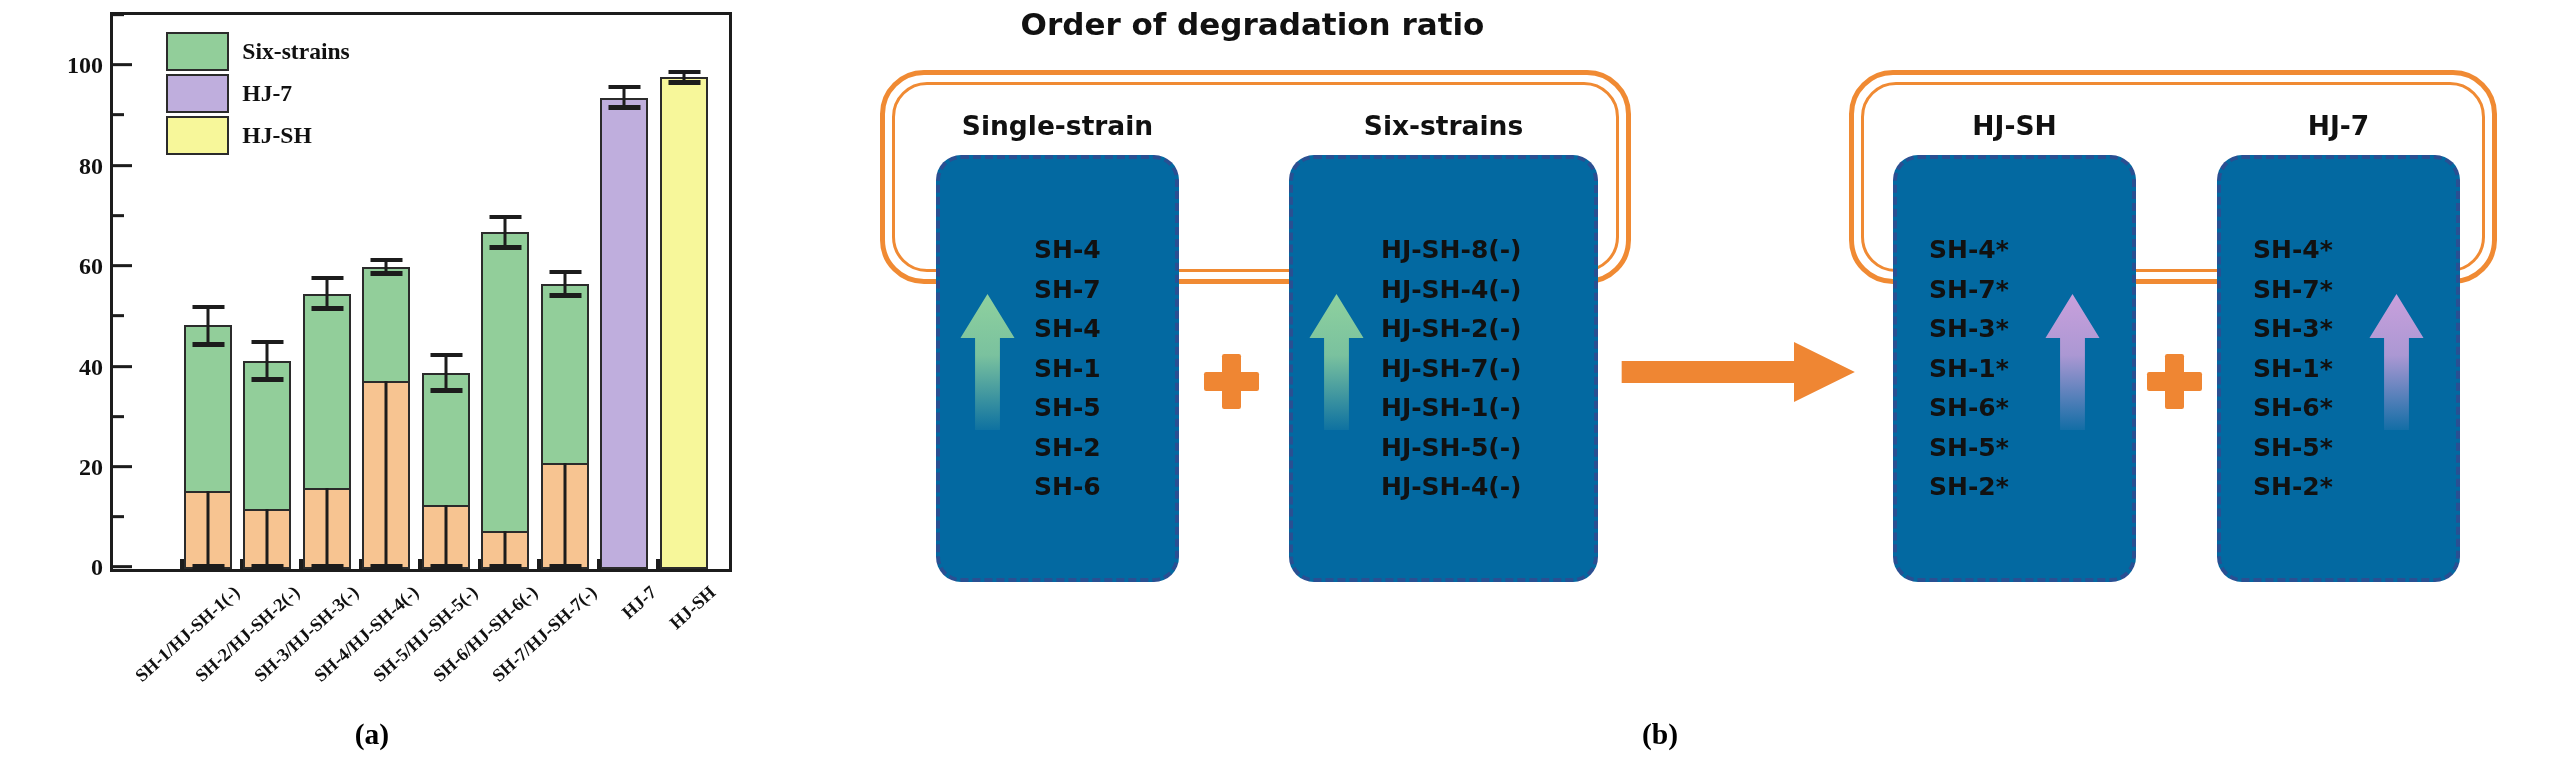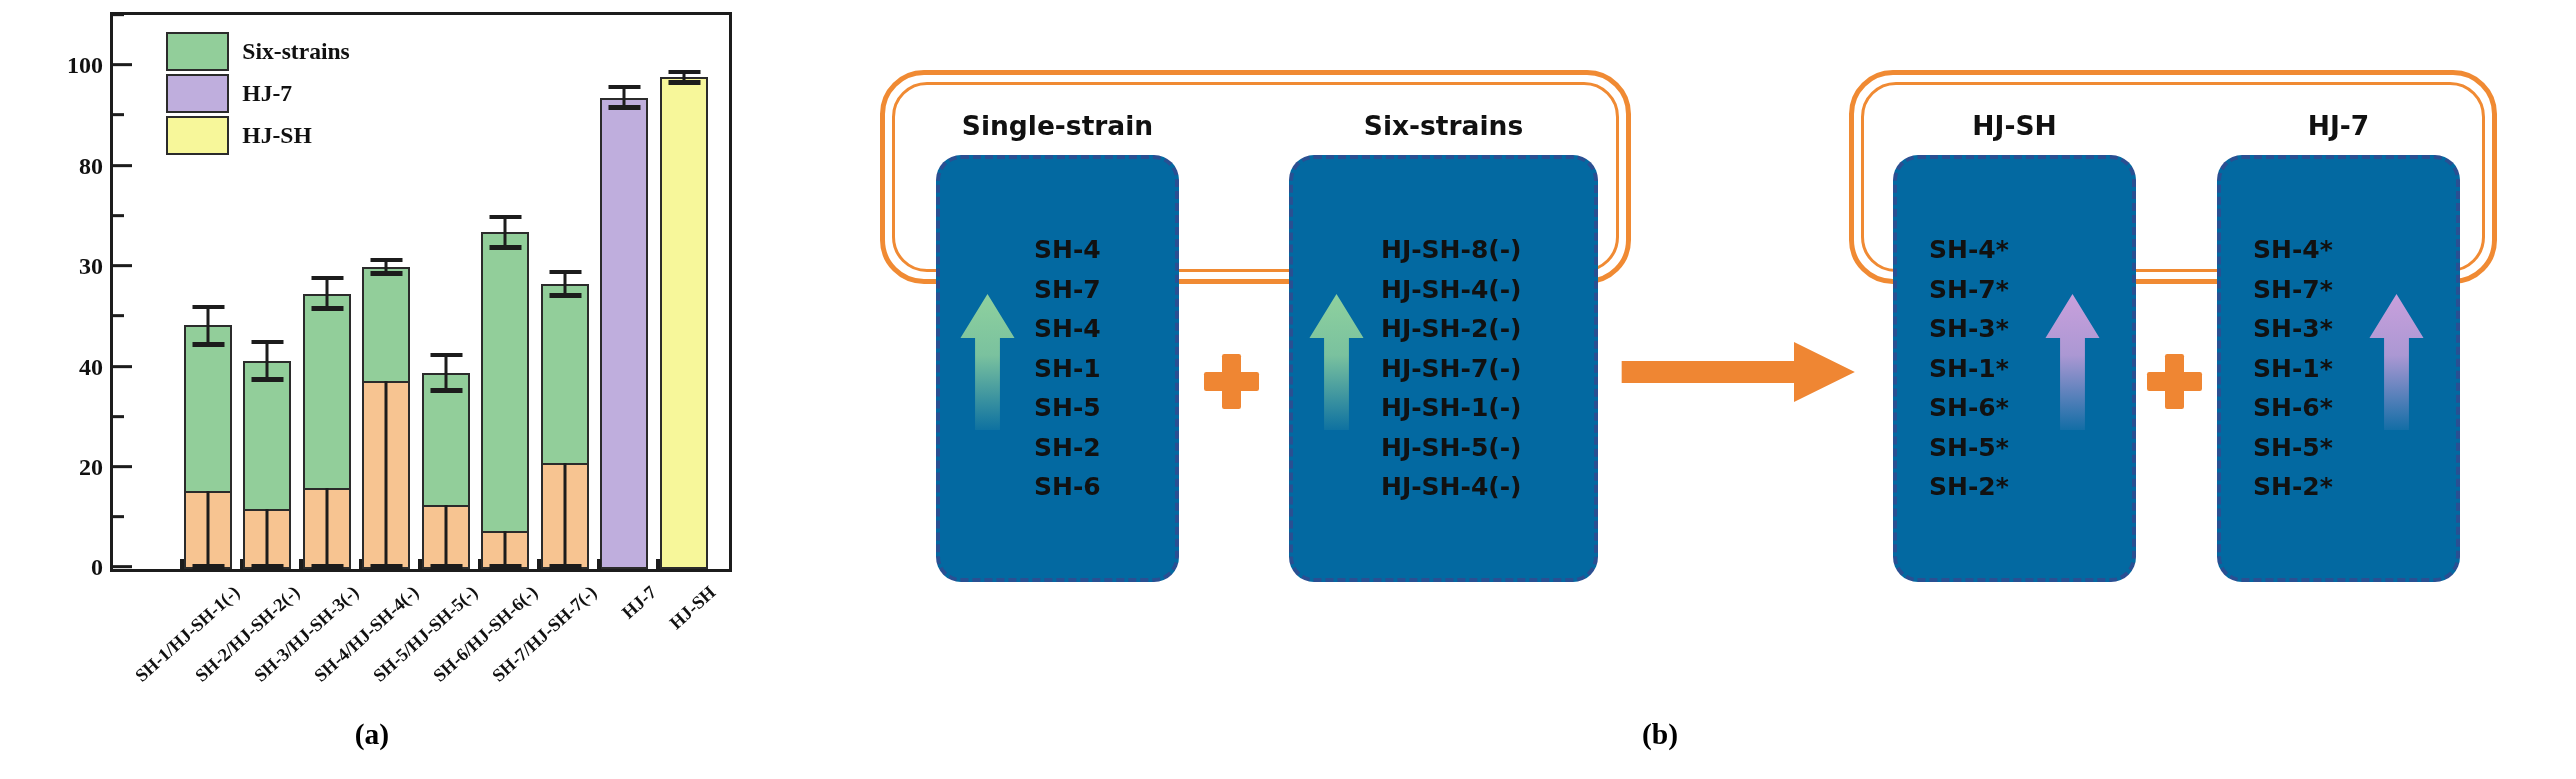--- a/index.html
+++ b/index.html
@@ -155,21 +155,21 @@
         <div class="ytick-major" style="top: 552px;"></div>
         <div class="ytick-lbl" style="top: 552px;">0</div>
         <div class="ytick-minor" style="top: 502px;"></div>
         <div class="ytick-major" style="top: 452px;"></div>
         <div class="ytick-lbl" style="top: 452px;">20</div>
         <div class="ytick-minor" style="top: 402px;"></div>
         <div class="ytick-major" style="top: 352px;"></div>
         <div class="ytick-lbl" style="top: 352px;">40</div>
         <div class="ytick-minor" style="top: 301px;"></div>
         <div class="ytick-major" style="top: 251px;"></div>
-        <div class="ytick-lbl" style="top: 251px;">30</div>
+        <div class="ytick-lbl" style="top: 251px;">60</div>
         <div class="ytick-minor" style="top: 201px;"></div>
         <div class="ytick-major" style="top: 151px;"></div>
         <div class="ytick-lbl" style="top: 151px;">80</div>
         <div class="ytick-minor" style="top: 100px;"></div>
         <div class="ytick-major" style="top: 50px;"></div>
         <div class="ytick-lbl" style="top: 50px;">100</div>
         <div class="ytick-minor" style="top: 0px;"></div>
         <div class="bar-group" style="left: 71px; width: 48px;">
           <div class="seg seg-six" style="bottom: 0px; height: 244px;"></div>
           <div class="seg seg-single" style="bottom: 0px; height: 78px;"></div>
@@ -311,20 +311,21 @@
     <div class="xlabel" style="left: 409px; top: 582px; transform: translateX(-100%) rotate(-42deg); transform-origin: right top;">SH-4/HJ-SH-4(-)</div>
     <div class="xlabel" style="left: 468px; top: 582px; transform: translateX(-100%) rotate(-42deg); transform-origin: right top;">SH-5/HJ-SH-5(-)</div>
     <div class="xlabel" style="left: 528px; top: 582px; transform: translateX(-100%) rotate(-42deg); transform-origin: right top;">SH-6/HJ-SH-6(-)</div>
     <div class="xlabel" style="left: 587px; top: 582px; transform: translateX(-100%) rotate(-42deg); transform-origin: right top;">SH-7/HJ-SH-7(-)</div>
     <div class="xlabel" style="left: 647px; top: 582px; transform: translateX(-100%) rotate(-42deg); transform-origin: right top;">HJ-7</div>
     <div class="xlabel" style="left: 706px; top: 582px; transform: translateX(-100%) rotate(-42deg); transform-origin: right top;">HJ-SH</div>
   </div>
 
 <div id="panel-b">
 
+  <div class="b-title" id="b-title-left" style="left:140px; top:5.9px; width:737px;">Order of degradation ratio</div>
 
 
   <div class="outer-box" id="left-outer" style="left:136px; top:70px; width:751px; height:214px;"></div>
 
   <div class="outer-box" id="right-outer" style="left:1105px; top:70px; width:648px; height:214px;"></div>
 
 
   <svg id="big-arrow" style="left:877px; top:339px;" width="236" height="66" viewBox="0 0 320 90">
     <path d="M0 30 L235 30 L235 4 L318 45 L235 86 L235 60 L0 60 Z" fill="#ef8633"></path>
   </svg>

